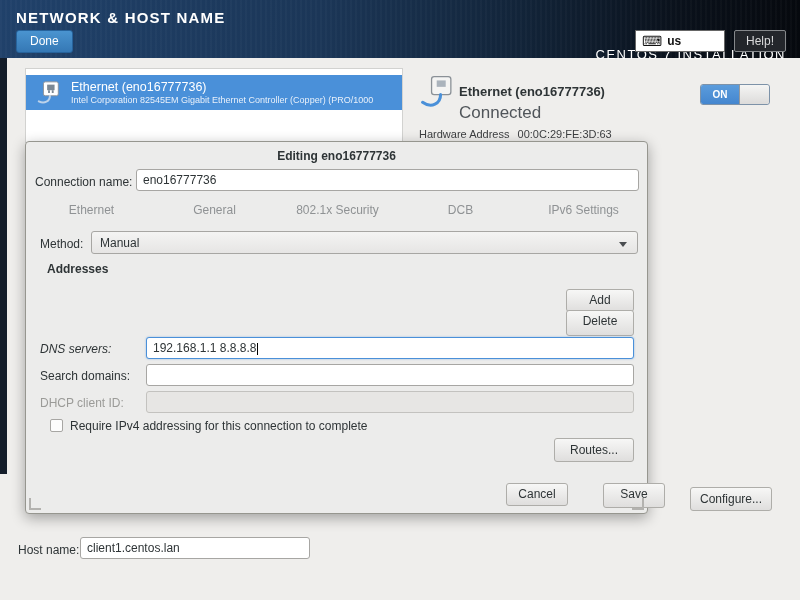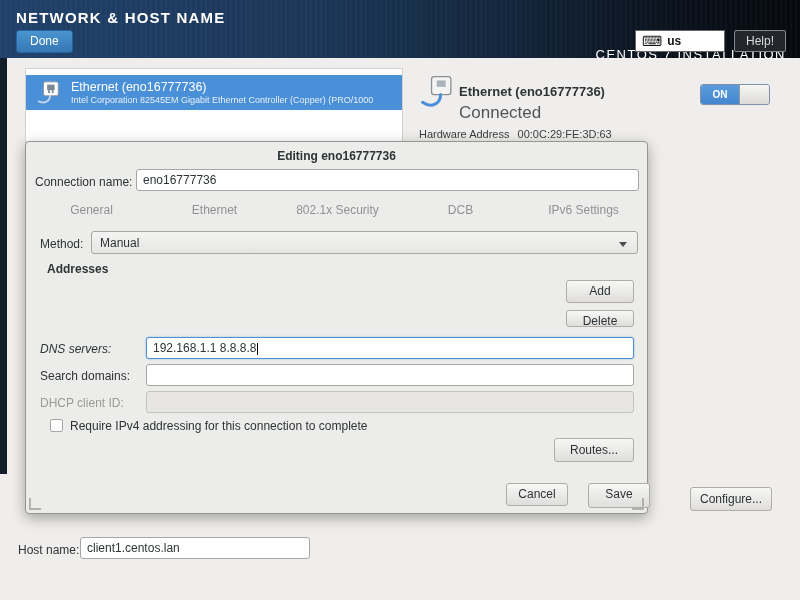--- a/index.html
+++ b/index.html
@@ -74,42 +74,42 @@
   .addr-table { position:absolute; left:23px; top:139px; width:511px; height:57px; background:#ffffff;
     border:1px solid #b4b3b0; }
   .addr-head { display:flex; height:19px; background:#fbfbfa; border-bottom:1px solid #dededc; }
   .addr-head > div { font-size:11px; color:#8f9294; padding:3px 0 0 8px; }
   .col-a { width:195px; } .col-n { width:140px; } .col-g { flex:1; }
   .addr-row { display:flex; height:18px; background:#4a90d9; }
   .addr-row > div { font-size:11px; color:#ffffff; padding:2px 0 0 8px; }
 
   .btn { background:linear-gradient(#f7f7f6,#dfdedd); border:1px solid #aeada9; border-radius:3px;
     font-size:12px; color:#2e3436; text-align:center; }
-  .btn-add { position:absolute; left:540px; top:138px; width:68px; height:23px; line-height:21px; }
-  .btn-delete { position:absolute; left:540px; top:168px; width:68px; height:17px; line-height:21px; }
+  .btn-add { position:absolute; left:540px; top:147px; width:68px; height:23px; line-height:21px; }
+  .btn-delete { position:absolute; left:540px; top:168px; width:68px; height:26px; line-height:21px; }
 
   .dns-label { left:14px; top:200px;font-style:italic; }
   .dns-field { position:absolute; left:120px; top:195px; width:488px; height:22px; border:1px solid #4a90d9;
     box-shadow:0 0 2px rgba(74,144,217,0.6); }
   .caret { display:inline-block; width:1px; height:12px; background:#000; margin-left:1px; vertical-align:text-bottom; }
 
   .search-label { left:14px; top:227px; }
   .search-field { position:absolute; left:120px; top:222px; width:488px; height:22px; }
 
   .dhcp-label { left:14px; top:254px; color:#9b9b98; }
   .dhcp-field { position:absolute; left:120px; top:249px; width:488px; height:22px; background:#e7e6e4; border-color:#c3c2bf; }
 
   .checkbox { position:absolute; left:24px; top:277px; width:13px; height:13px; background:#fdfdfd;
     border:1px solid #a7a6a3; border-radius:2px; }
   .check-label { left:44px; top:277px; }
 
   .btn-routes { position:absolute; left:528px; top:296px; width:80px; height:24px; line-height:22px; }
 
   .btn-cancel { position:absolute; left:480px; top:341px; width:62px; height:23px; line-height:21px; }
-  .btn-save { position:absolute; left:562px; top:341px; width:62px; height:25px; line-height:21px; }
+  .btn-save { position:absolute; left:577px; top:341px; width:62px; height:25px; line-height:21px; }
 
   .grip-l { position:absolute; left:3px; bottom:3px; width:12px; height:12px;
     border-left:2px solid #b3b2af; border-bottom:2px solid #b3b2af; }
   .grip-r { position:absolute; right:3px; bottom:3px; width:12px; height:12px;
     border-right:2px solid #b3b2af; border-bottom:2px solid #b3b2af; }
 
   
   .btn-configure { position:absolute; left:690px; top:487px; width:82px; height:24px; line-height:22px; }
   .host-label { position:absolute; left:18px; top:543px; font-size:12px; color:#2e3436; }
   .host-field { position:absolute; left:80px; top:537px; width:230px; height:22px; }
@@ -162,22 +162,22 @@
   <span class="hw-val">00:0C:29:FE:3D:63</span>
 </div>
 
 <div class="dialog">
   <div class="dlg-title">Editing eno16777736</div>
 
   <div class="lbl conn-label">Connection name:</div>
   <div class="field conn-field">eno16777736</div>
 
   <div class="tabs">
+    <div class="tab">Ethernet</div>
     <div class="tab">General</div>
-    <div class="tab">Ethernet</div>
     <div class="tab">802.1x Security</div>
     <div class="tab">DCB</div>
     <div class="tab">IPv6 Settings</div>
   </div>
 
   <div class="lbl method-label">Method:</div>
   <div class="method-select">
     <span>Manual</span>
     <span class="method-arrow"></span>
   </div>

